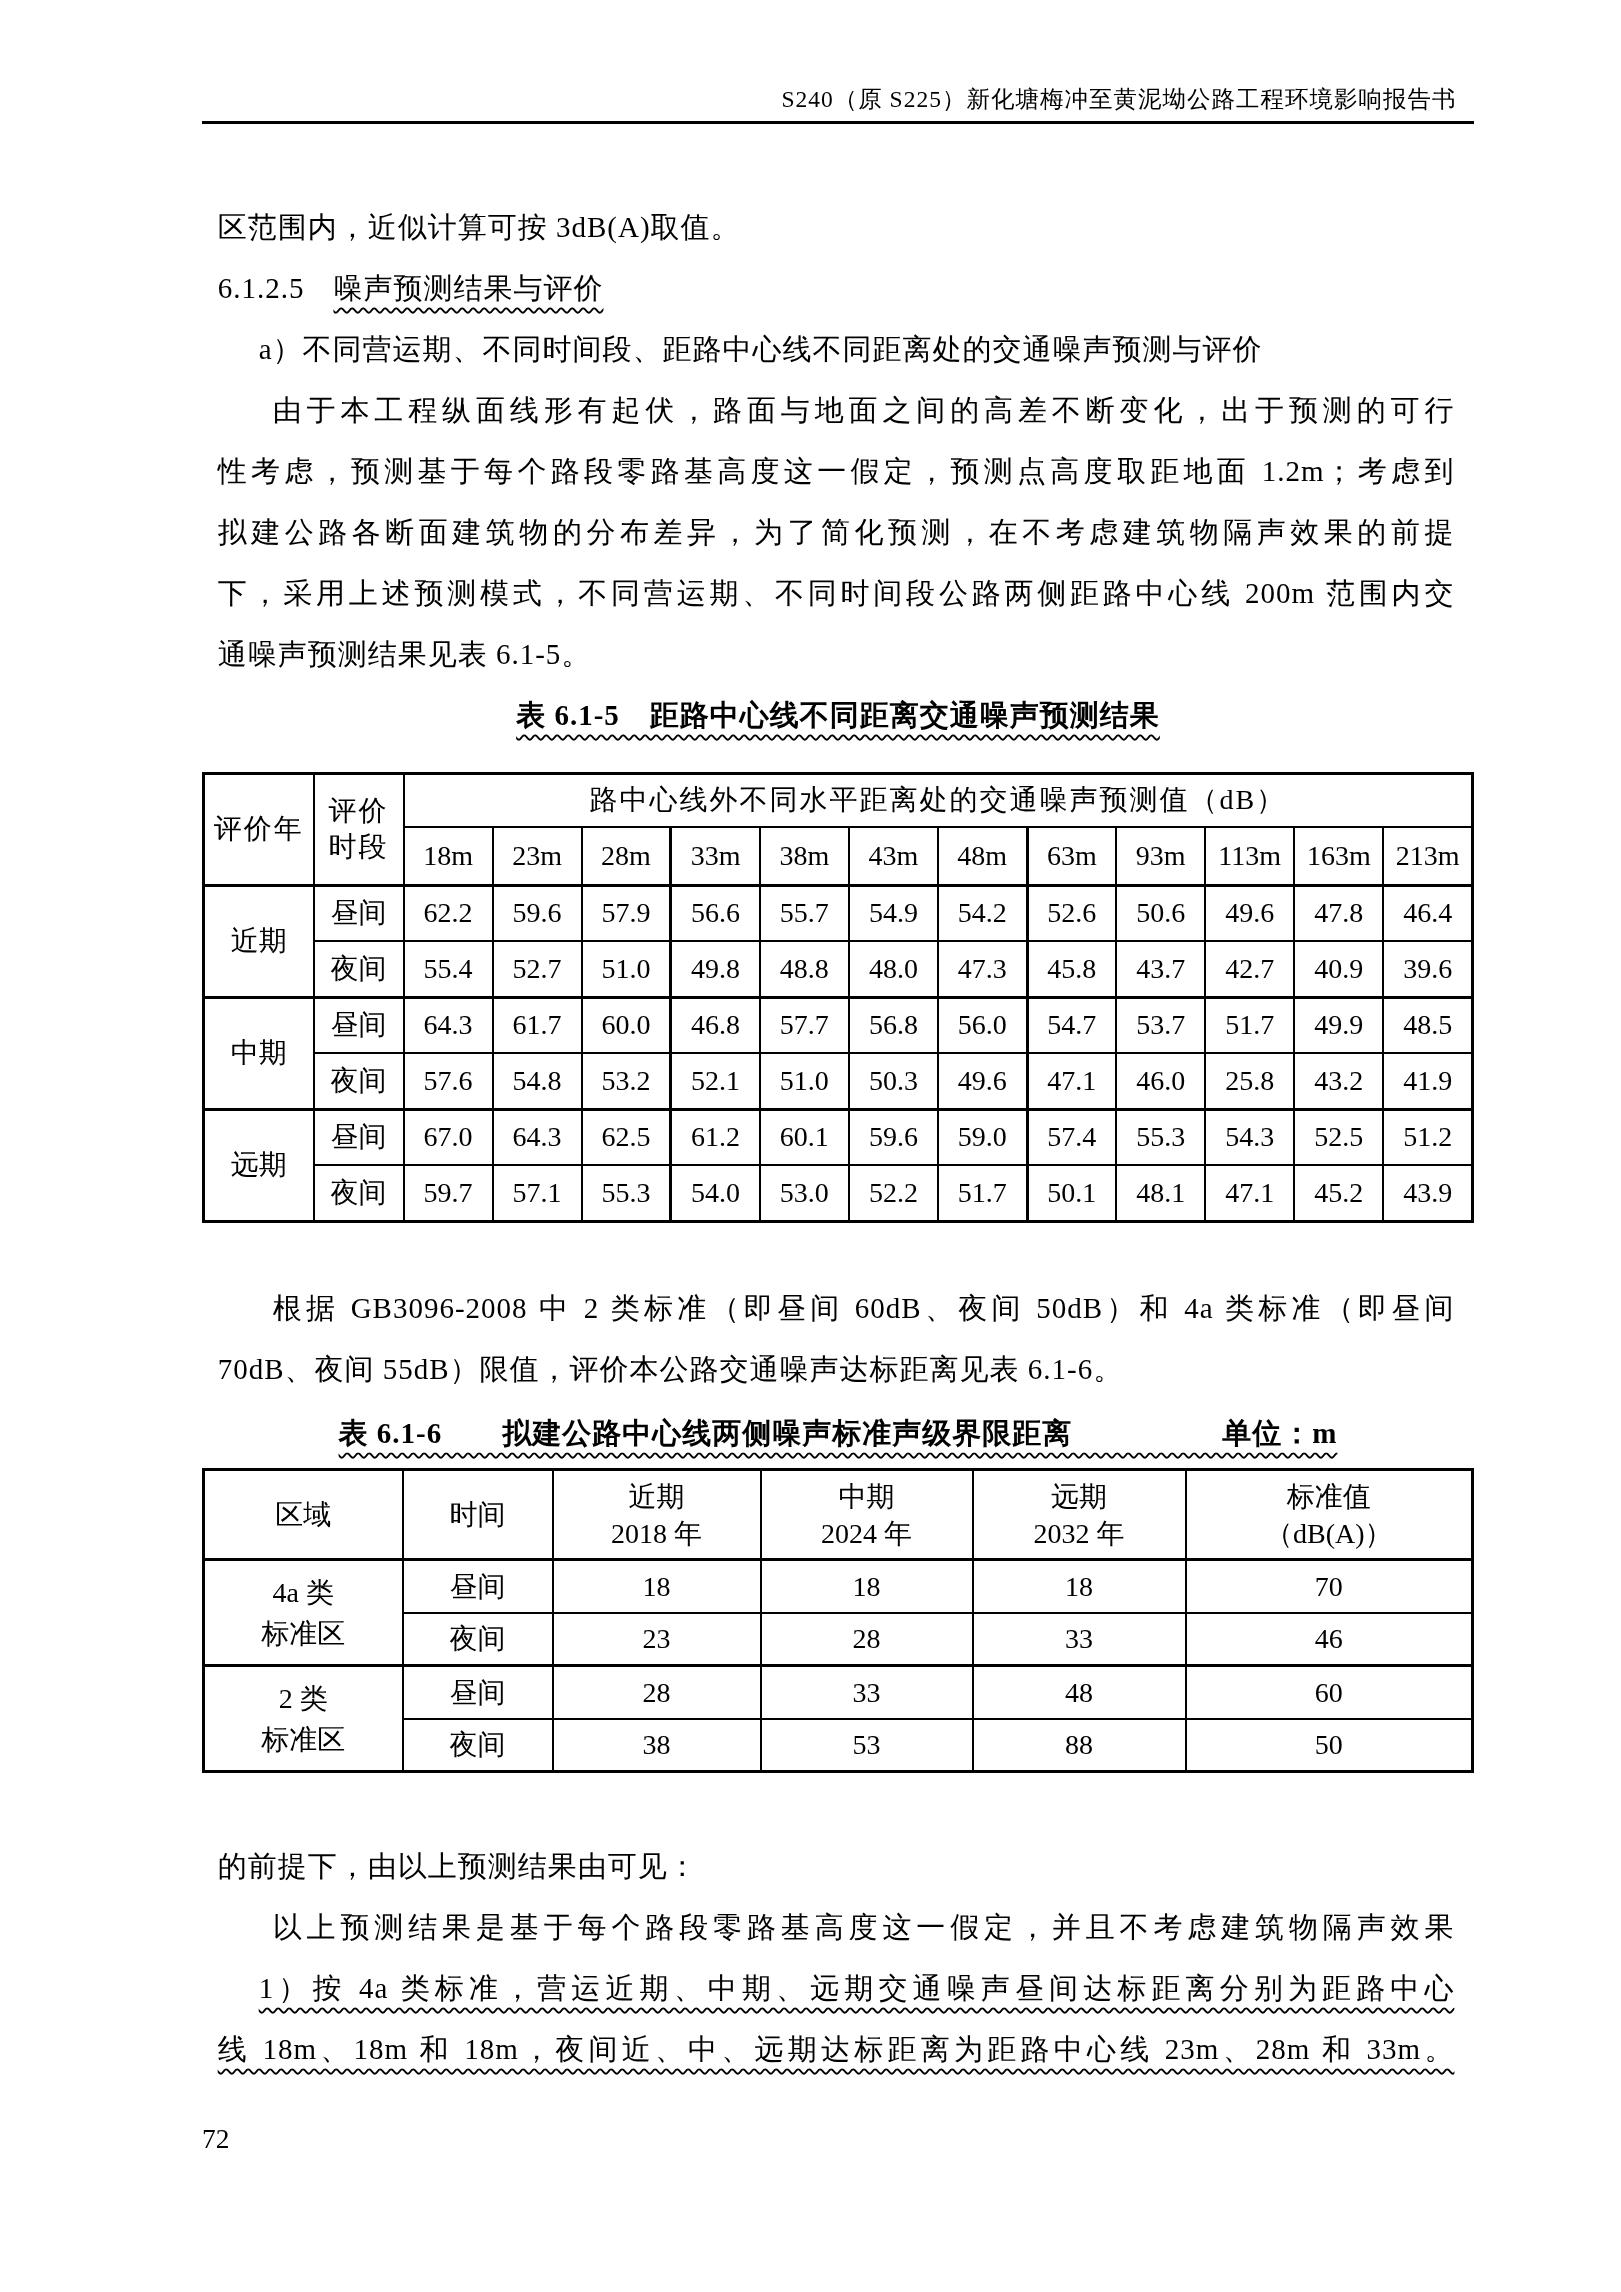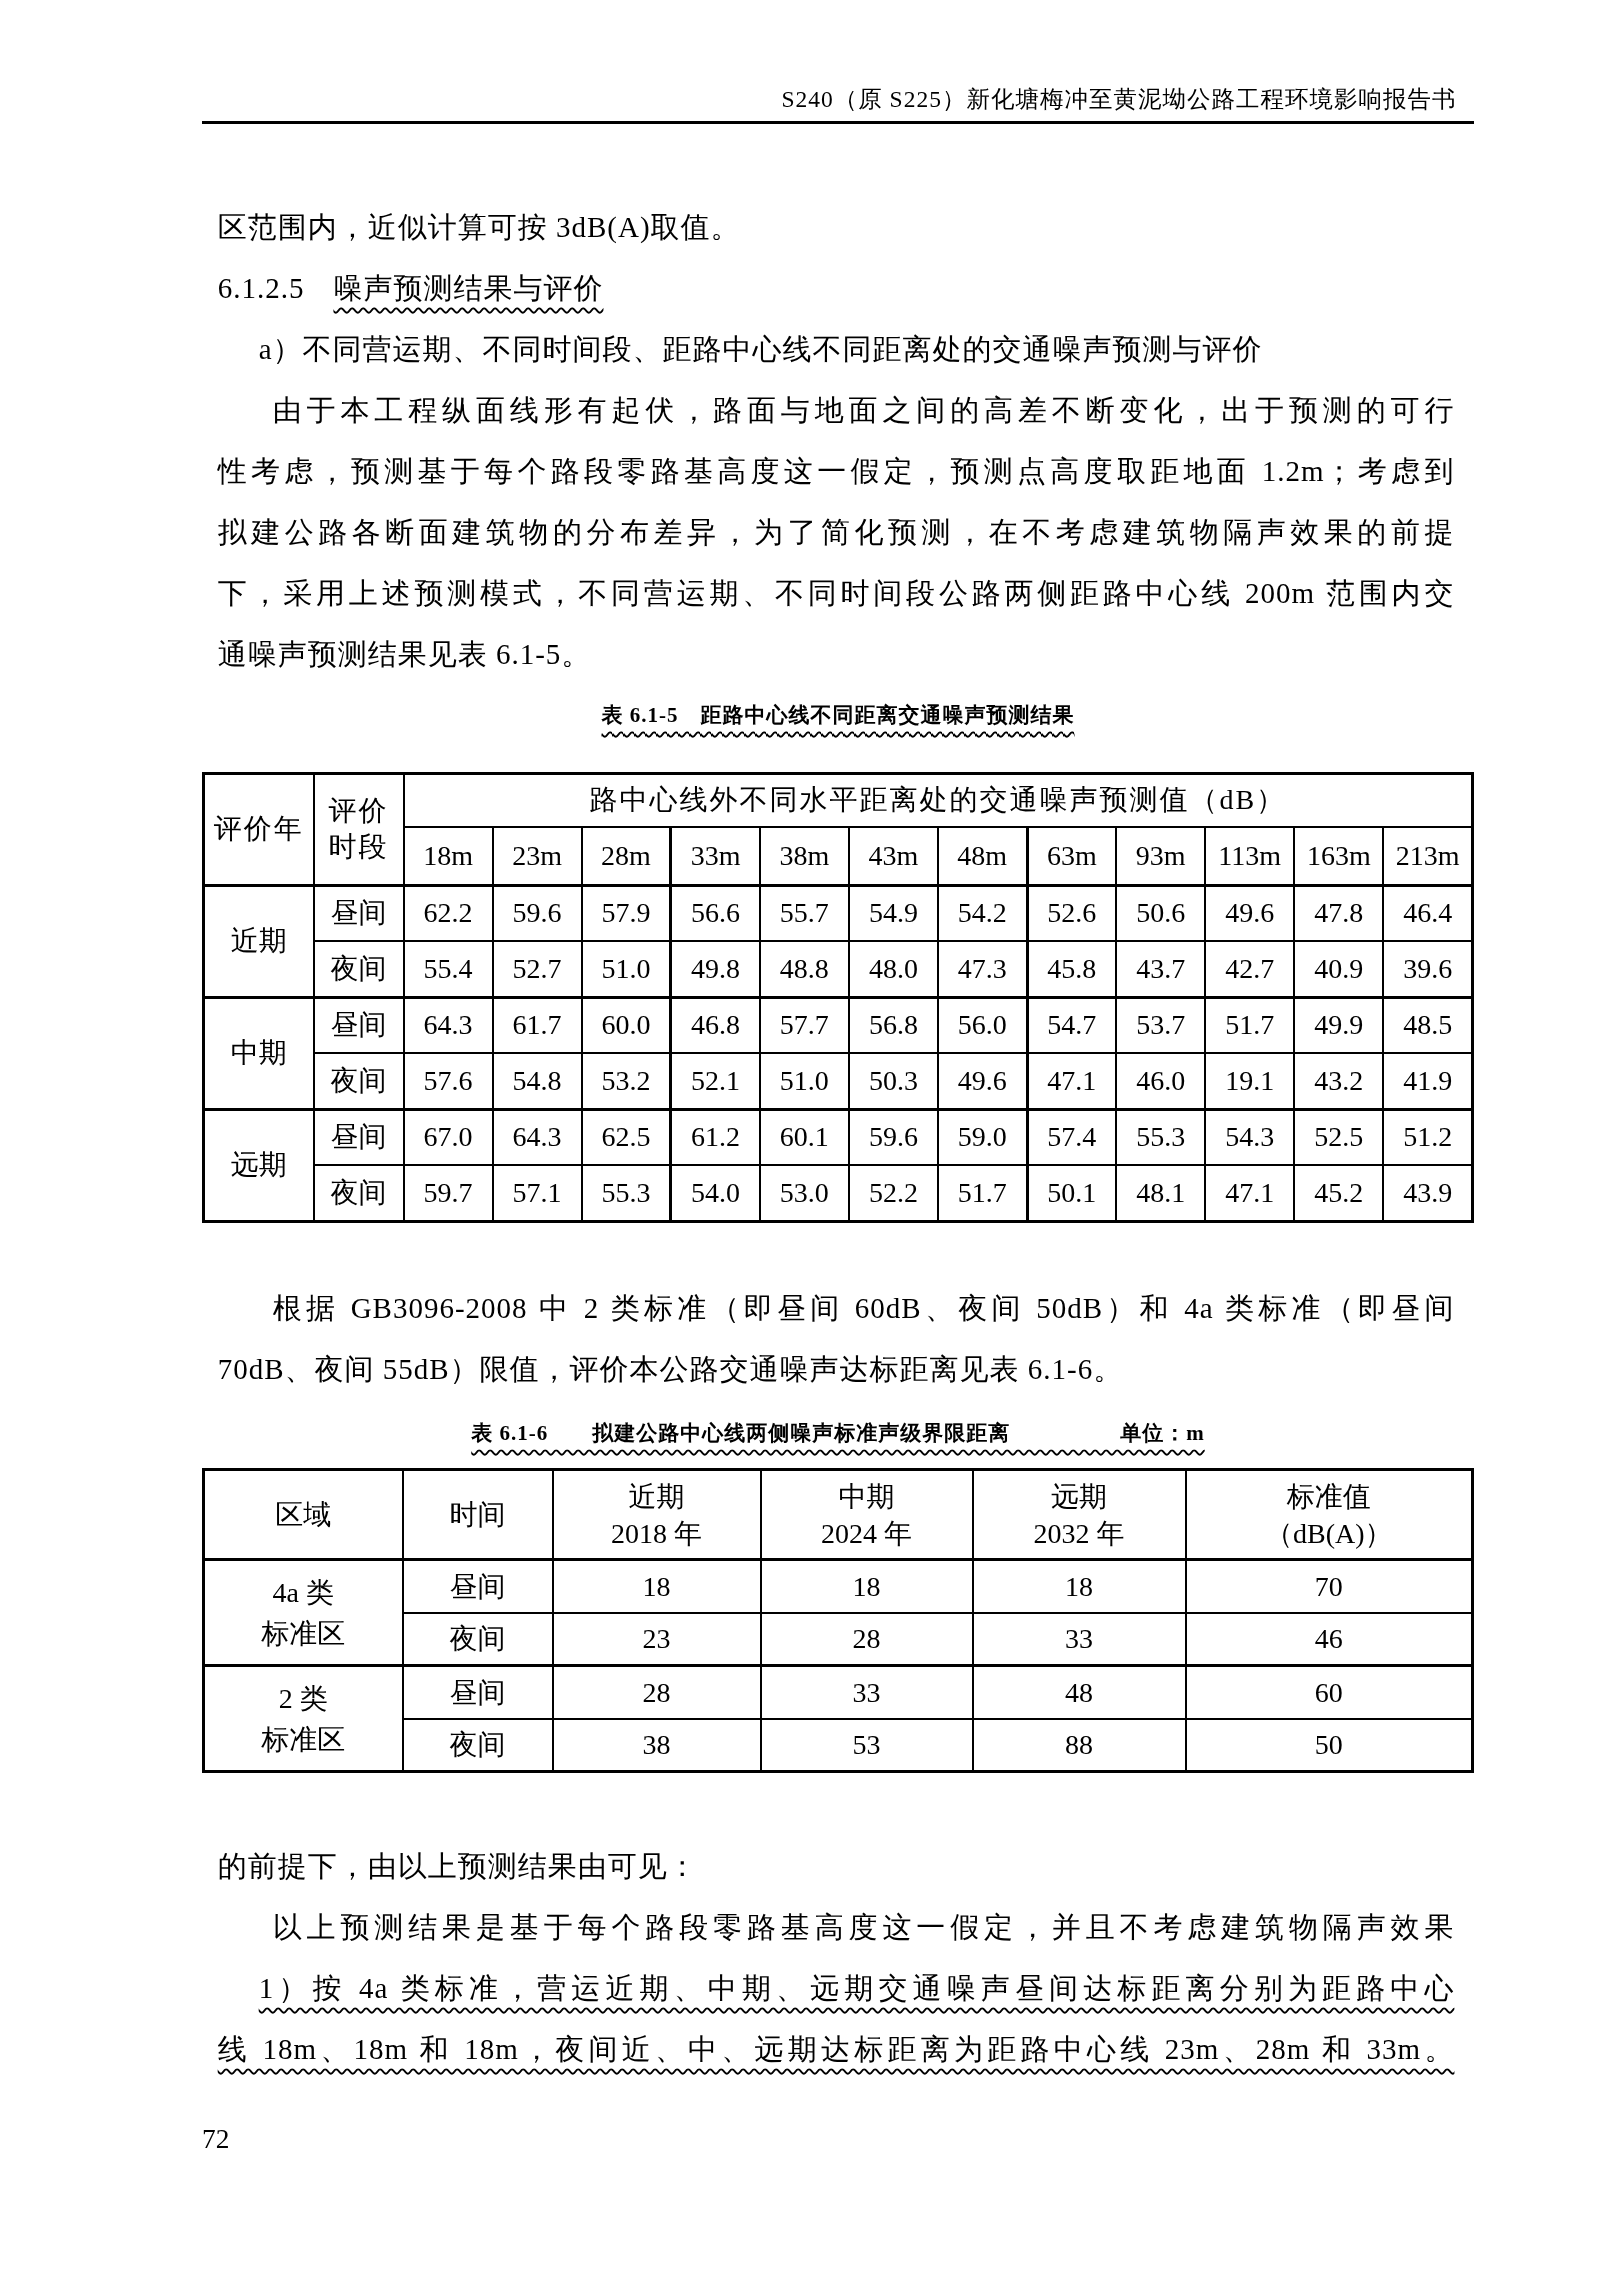--- a/index.html
+++ b/index.html
@@ -33,21 +33,21 @@
     text-decoration: underline;
     text-decoration-style: wavy;
     text-decoration-thickness: 2px;
     text-underline-offset: 8.8px;
     text-decoration-color: #000;
   }
   .sec-num { margin-right: 29px; }
 
   
   .tbl-title {
-    font-size: 21px; font-weight: bold; line-height: 57px;
+    font-size: 29px; font-weight: bold; line-height: 57px;
     text-align: center; letter-spacing: 1px;
   }
   .t1-title { margin-top: 2px; }
   .t2-title { margin-top: 5.9px; }
 
   
   table.dtable {
     width: 100%; border-collapse: collapse; table-layout: fixed;
     border: 3.9px solid #000;
   }
@@ -199,21 +199,21 @@
           <td class="period">夜间</td>
           <td class="val c0">57.6</td>
           <td class="val c1">54.8</td>
           <td class="val c2">53.2</td>
           <td class="val c3">52.1</td>
           <td class="val c4">51.0</td>
           <td class="val c5">50.3</td>
           <td class="val c6">49.6</td>
           <td class="val c7">47.1</td>
           <td class="val c8">46.0</td>
-          <td class="val c9">19.1</td>
+          <td class="val c9">25.8</td>
           <td class="val c10">43.2</td>
           <td class="val c11">41.9</td>
         </tr>
         <tr class="grp">
           <td class="year" rowspan="2">远期</td>
           <td class="period">昼间</td>
           <td class="val c0">67.0</td>
           <td class="val c1">64.3</td>
           <td class="val c2">62.5</td>
           <td class="val c3">61.2</td>

